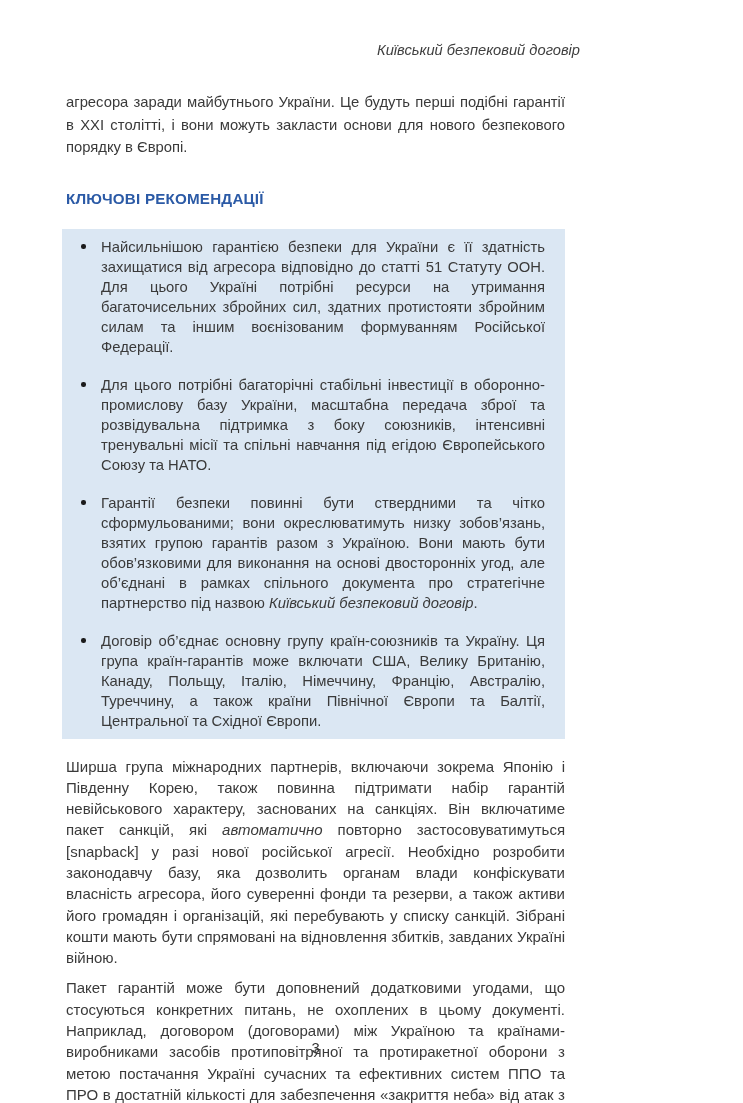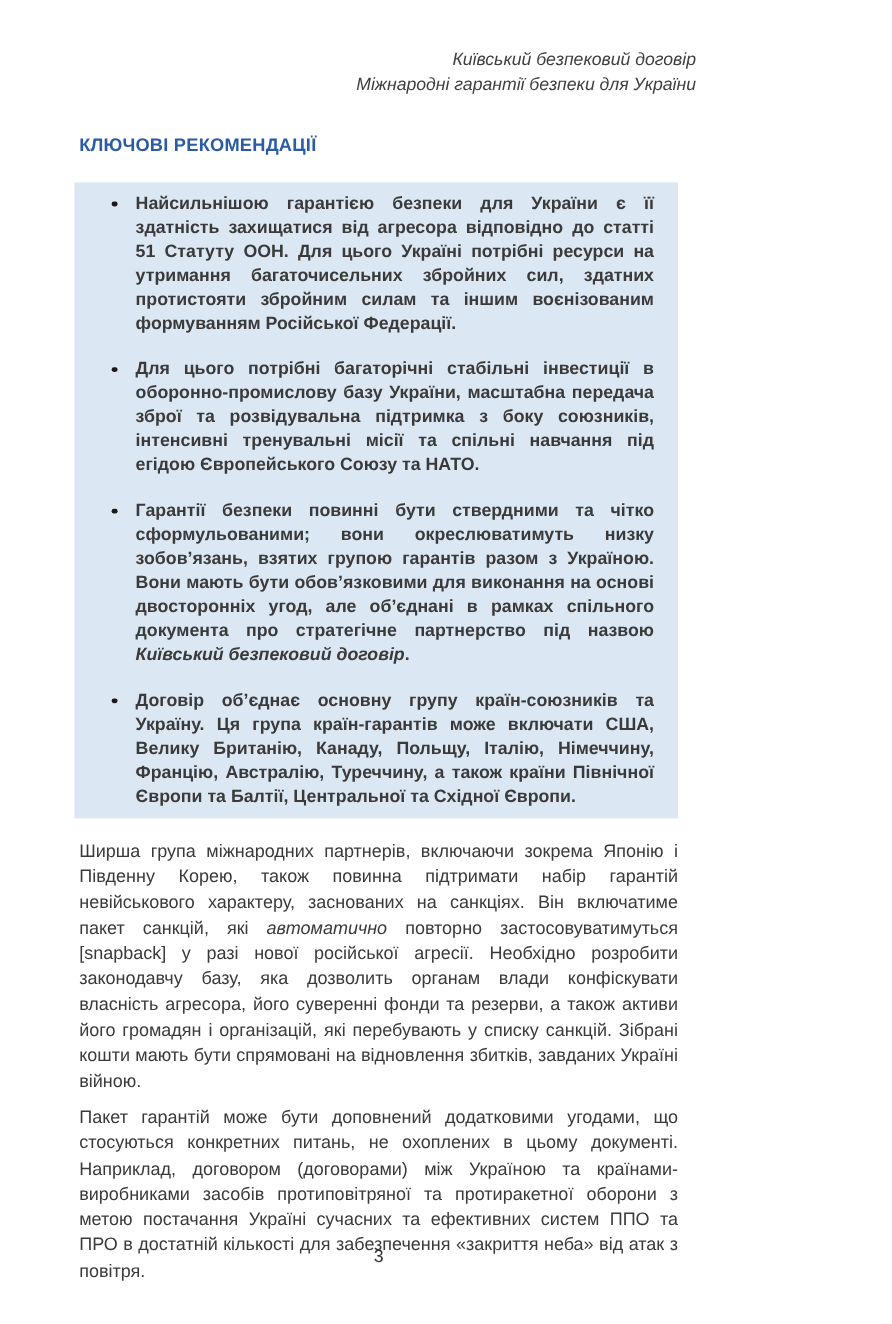--- a/index.html
+++ b/index.html
@@ -31,25 +31,24 @@
   .section-heading {
     margin: 31px 0 0 0;
     font-size: 15.2px;
     font-weight: bold;
     letter-spacing: 0.2px;
     line-height: 17px;
   }
   .rec-box {
     margin: 22px 0 0 -4px;
     box-sizing: border-box;
-    padding: 8px 20px 8px 28px;
+    padding: 8px 20px 8px 16px;
     text-align: justify;
     font-size: 14.8px;
     line-height: 20px;
-    font-weight: bold;
   }
   .bullet-item {
     position: relative;
     padding-left: 23px;
   }
   .bullet-item + .bullet-item { margin-top: 18px; }
   .bullet-dot {
     position: absolute;
     left: 3px;
     top: 7.5px;
@@ -78,23 +77,23 @@
     color: #333333;
   }
 </style>
 </head>
 <body>
 
 <div class="page">
 
   <div class="doc-header">
     <div>Київський безпековий договір</div>
-    <div>Міжнародні гарантії безпеки для України</div>
   </div>
 
+  <p class="intro">агресора заради майбутнього України. Це будуть перші подібні гарантії в ХХІ столітті, і вони можуть закласти основи для нового безпекового порядку в Європі.</p>
 
   <h2 class="section-heading" style="color: rgb(43, 90, 166);">КЛЮЧОВІ РЕКОМЕНДАЦІЇ</h2>
 
   <div class="rec-box" style="background: rgb(219, 231, 243);">
 
     <div class="bullet-item">
       <span class="bullet-dot"></span>
       <span>Найсильнішою гарантією безпеки для України є її здатність захищатися від агресора відповідно до статті 51 Статуту ООН. Для цього Україні потрібні ресурси на утримання багаточисельних збройних сил, здатних протистояти збройним силам та іншим воєнізованим формуванням Російської Федерації.</span><span class="em"></span><span></span>
     </div>
 

